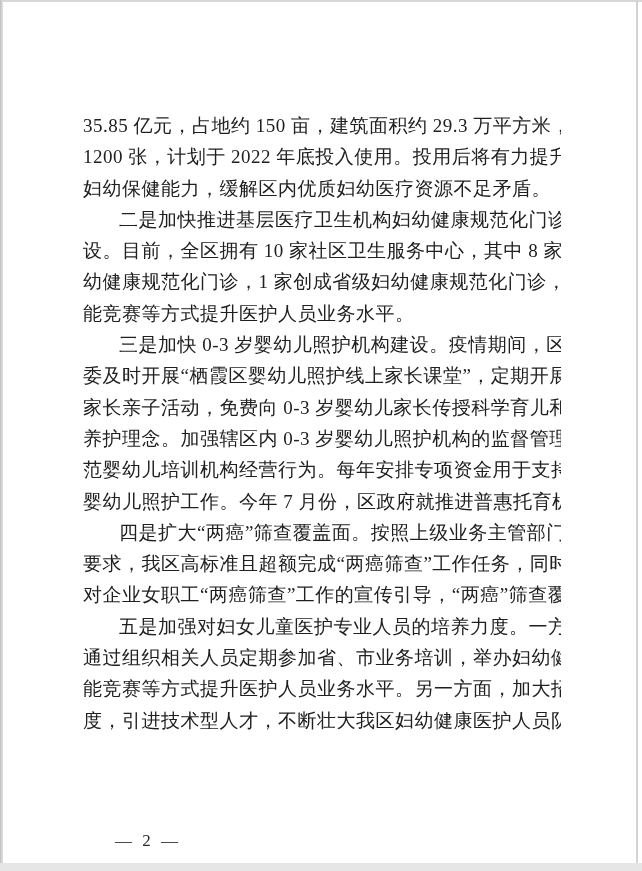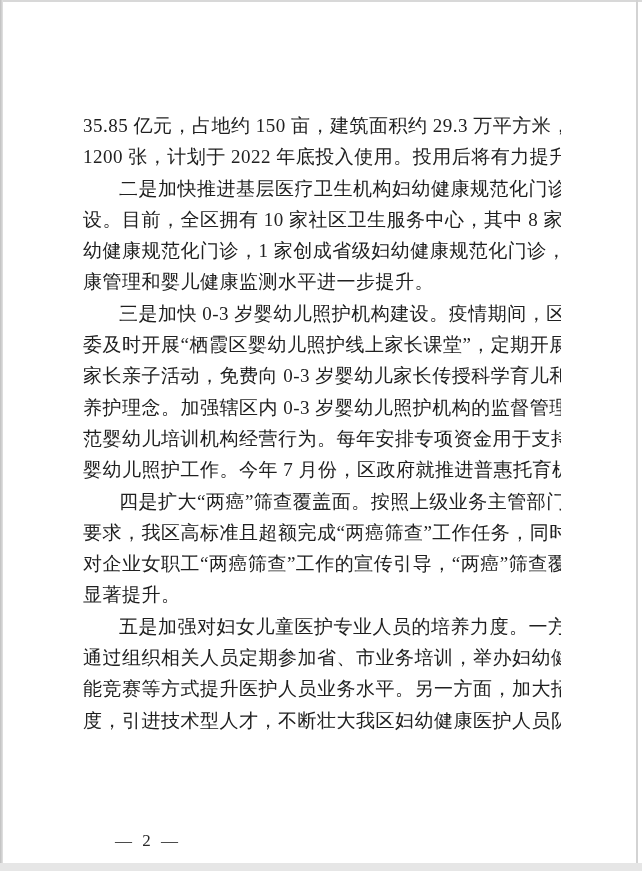--- a/index.html
+++ b/index.html
@@ -70,34 +70,34 @@
     color: #2a2a2a;
   }
 </style>
 </head>
 <body>
 
 <div class="scan">
   <div class="text-block" id="text-block">
       <div class="text-line">35.85 亿元，占地约 150 亩，建筑面积约 29.3 万平方米，床位</div>
       <div class="text-line">1200 张，计划于 2022 年底投入使用。投用后将有力提升栖霞区</div>
+      <div class="text-line last">妇幼保健能力，缓解区内优质妇幼医疗资源不足矛盾。</div>
       <div class="text-line indent">二是加快推进基层医疗卫生机构妇幼健康规范化门诊建</div>
       <div class="text-line">设。目前，全区拥有 10 家社区卫生服务中心，其中 8 家建成妇</div>
       <div class="text-line">幼健康规范化门诊，1 家创成省级妇幼健康规范化门诊，孕妇健</div>
-      <div class="text-line last">康管理和婴儿健康监测水平进一步提升。</div>
+      <div class="text-line last">能竞赛等方式提升医护人员业务水平。</div>
       <div class="text-line indent">三是加快 0-3 岁婴幼儿照护机构建设。疫情期间，区卫健</div>
       <div class="text-line">委及时开展“栖霞区婴幼儿照护线上家长课堂”，定期开展线下</div>
       <div class="text-line">家长亲子活动，免费向 0-3 岁婴幼儿家长传授科学育儿和健康</div>
       <div class="text-line">养护理念。加强辖区内 0-3 岁婴幼儿照护机构的监督管理，规</div>
       <div class="text-line">范婴幼儿培训机构经营行为。每年安排专项资金用于支持发展</div>
       <div class="text-line">婴幼儿照护工作。今年 7 月份，区政府就推进普惠托育机构发</div>
       <div class="text-line indent">四是扩大“两癌”筛查覆盖面。按照上级业务主管部门工作</div>
       <div class="text-line">要求，我区高标准且超额完成“两癌筛查”工作任务，同时加强</div>
       <div class="text-line">对企业女职工“两癌筛查”工作的宣传引导，“两癌”筛查覆盖人数</div>
-      <div class="text-line last">显著提升。</div>
       <div class="text-line indent">五是加强对妇女儿童医护专业人员的培养力度。一方面，</div>
       <div class="text-line">通过组织相关人员定期参加省、市业务培训，举办妇幼健康技</div>
       <div class="text-line">能竞赛等方式提升医护人员业务水平。另一方面，加大招聘力</div>
       <div class="text-line last">度，引进技术型人才，不断壮大我区妇幼健康医护人员队伍。</div>
     </div>
   <div class="page-footer">— 2 —</div>
   <div class="edge-top"></div>
   <div class="edge-left"></div>
   <div class="edge-right"></div>
   <div class="edge-bottom"></div>

